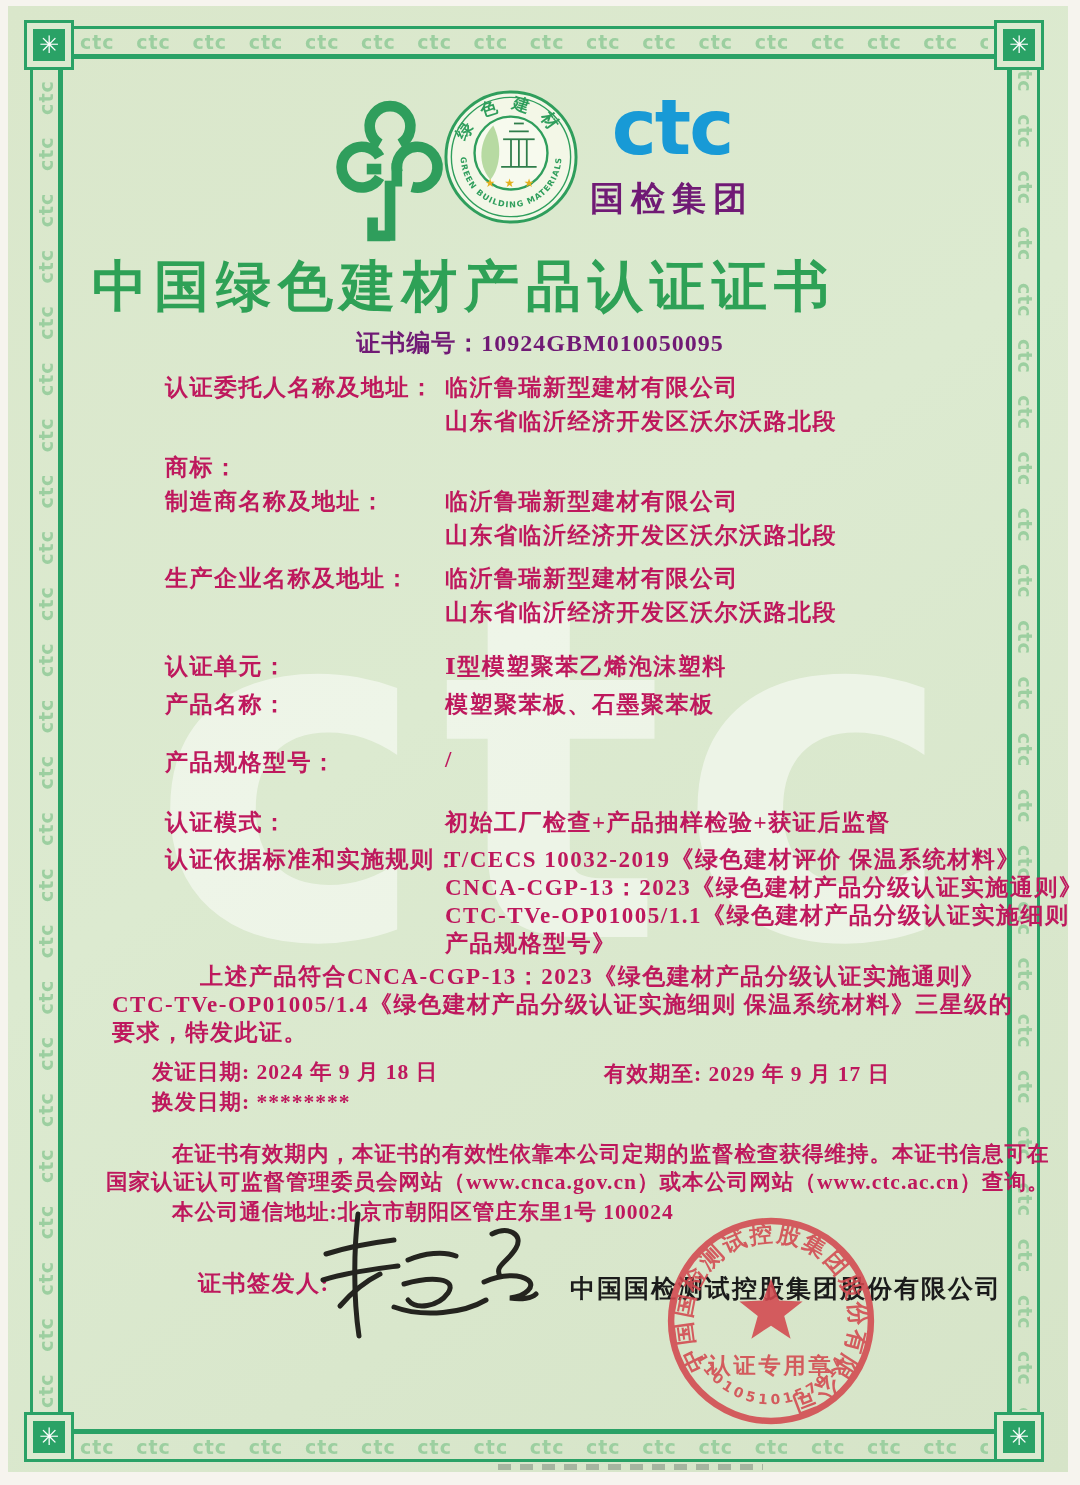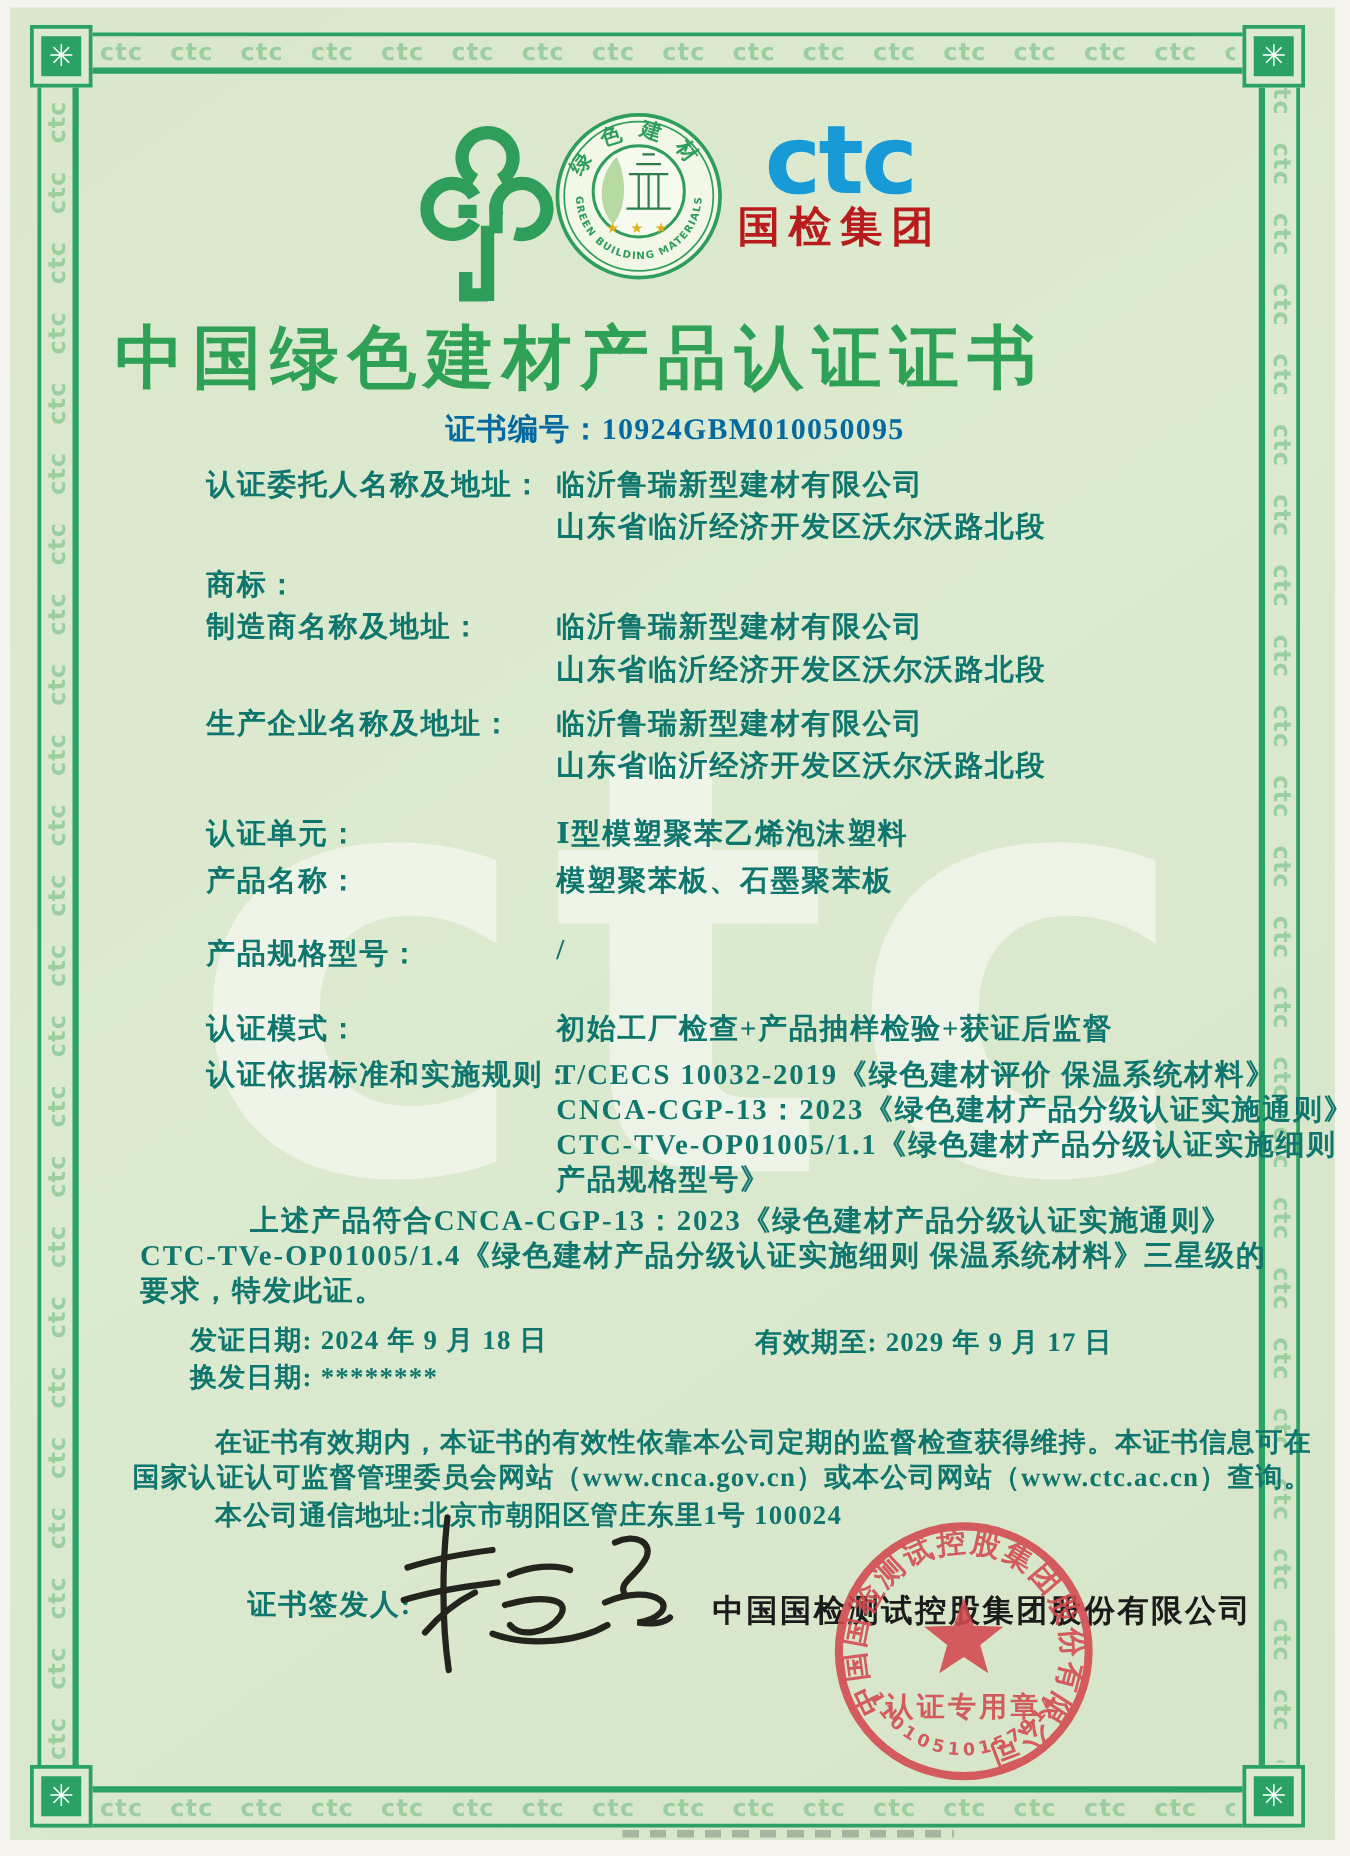--- a/index.html
+++ b/index.html
@@ -21,25 +21,25 @@
           display:flex;align-items:center;justify-content:center;box-sizing:border-box;}
   .corner .sq{width:32px;height:32px;background:#2aa266;color:#ffffff;display:flex;
               align-items:center;justify-content:center;font:700 24px/24px "DejaVu Sans",sans-serif;}
   
   .watermark{position:absolute;left:150px;top:540px;font:700 470px/1 "DejaVu Sans",sans-serif;
              color:rgba(255,255,255,0.50);letter-spacing:12px;pointer-events:none;}
   
   .title{position:absolute;left:0;top:250px;width:928px;text-align:center;
          font-weight:700;font-size:55px;color:#2ea156;letter-spacing:7px;}
   .certno{position:absolute;left:0;top:327px;width:1080px;text-align:center;
-          font-weight:700;font-size:24px;color:#0369a1;letter-spacing:1px;}
+          font-weight:700;font-size:24px;color:#701a75;letter-spacing:1px;}
   .ctc-word{font:800 76px/0.9 "DejaVu Sans",sans-serif;color:#189ad6;letter-spacing:-2px;}
-  .ctc-sub{margin-top:4px;font:700 34px/1 "Liberation Serif",serif;color:#b91c1c;letter-spacing:7px;}
-  
-  .lbl,.val,.para{position:absolute;white-space:nowrap;color:#0f766e;
+  .ctc-sub{margin-top:20px;font:700 34px/1 "Liberation Serif",serif;color:#701a75;letter-spacing:7px;}
+  
+  .lbl,.val,.para{position:absolute;white-space:nowrap;color:#be185d;
                   font-weight:700;font-size:23px;letter-spacing:1.5px;}
   .para{font-size:23px;}
   .small{font-size:21.5px;letter-spacing:1px;}
   .sig-company{position:absolute;left:570px;top:1272px;font-weight:700;font-size:25px;
                color:#1b1b1b;letter-spacing:2px;white-space:nowrap;z-index:4;}
   .bleed{position:absolute;left:498px;top:1464px;width:265px;height:6px;opacity:.45;filter:blur(.4px);
          background:repeating-linear-gradient(90deg,#6b7a6e 0 13px,transparent 13px 22px);}
   .abs{position:absolute;}
 </style>
 </head>

